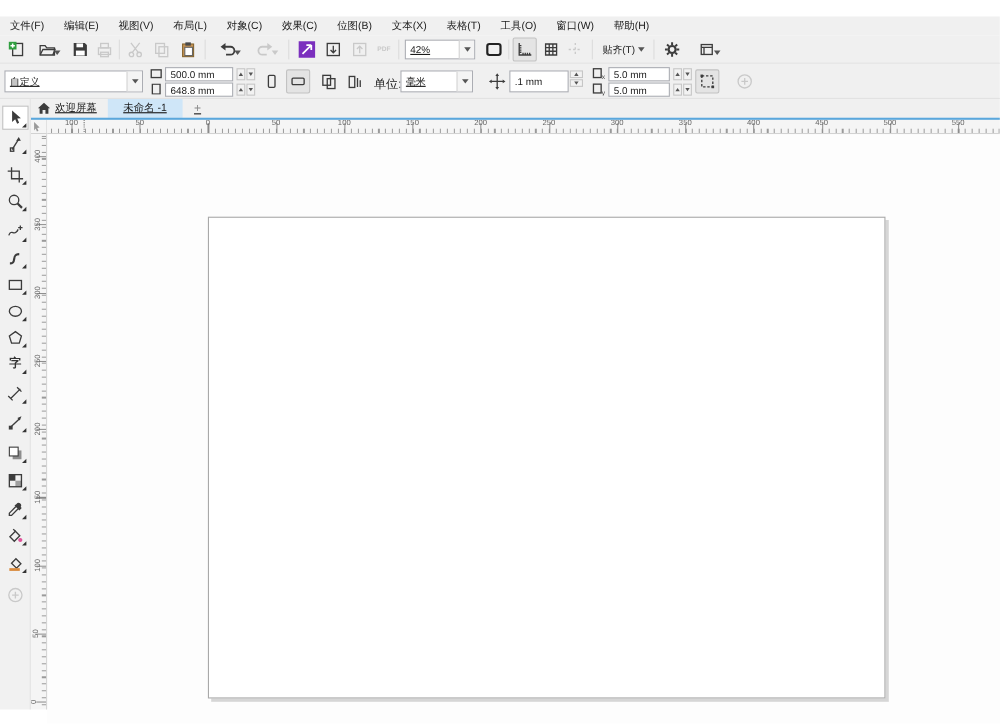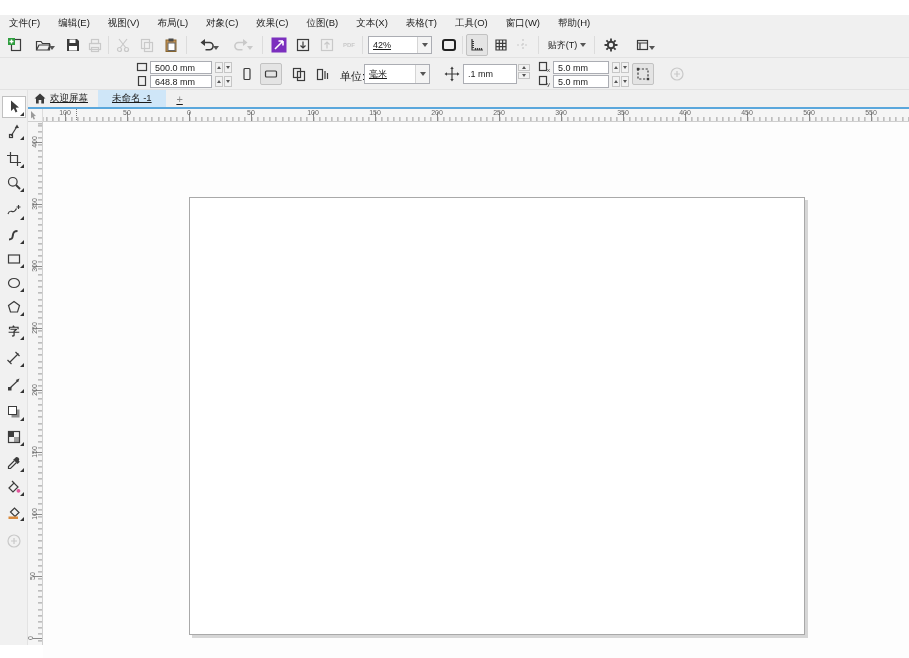--- a/index.html
+++ b/index.html
@@ -235,20 +235,26 @@
           <rect class="ic" x="2.5" y="3.5" width="10" height="9"></rect>
           <path class="ic" d="M2.5 6 h10 M5 6 v6.5"></path>
         </svg>
       <div class="dropbtn" style="right:1px">
           <div class="caret"></div>
         </div>
     </div>
   </div>
 
   <div id="propbar" class="abs">
+    <div class="combo" style="left:4px;top:6px;width:126px;height:20px">
+      <span class="cval">自定义</span>
+      <div class="cbtn">
+          <div class="caret"></div>
+        </div>
+    </div>
 
     <svg class="abs" style="left:136px;top:4px" width="12" height="10">
         <rect class="ic" x="1.5" y="1.5" width="9" height="7"></rect>
       </svg>
     <div class="field" style="left:150px;top:3px;width:62px;height:13px">
         <span>500.0 mm</span>
       </div>
     <div class="minispin" style="left:215px;top:4px">
       <span class="sbtn">
           <span class="tri-up"></span>

